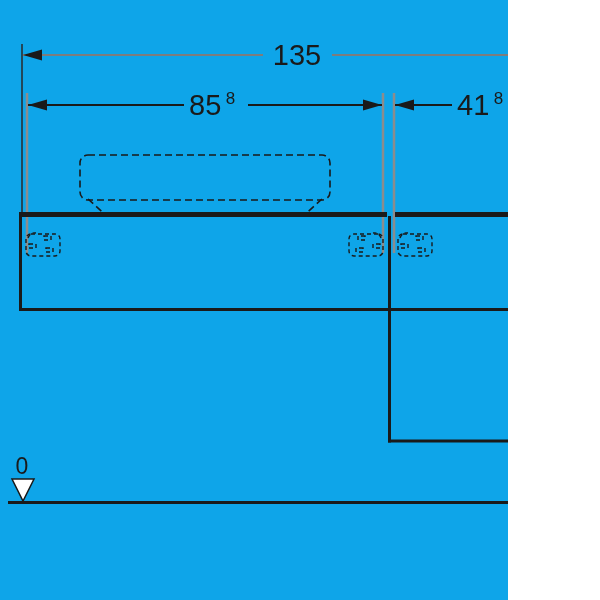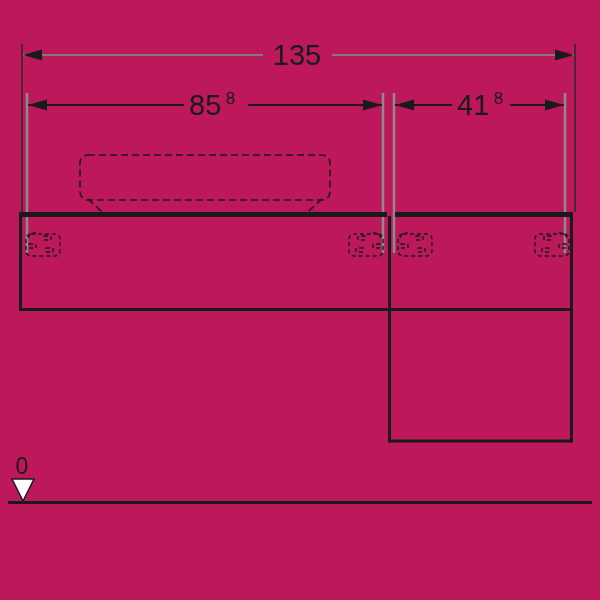--- a/index.html
+++ b/index.html
@@ -2,23 +2,23 @@
 <html><head>
 <meta charset="utf-8">
 <style>
   html, body {
     margin: 0;
     padding: 0;
     background: #ffffff;
   }
   .canvas {
     position: relative;
-    width: 600px;
+    width: 508px;
     height: 600px;
-    background: #be185d;
+    background: #0ea5e9;
     font-family: "Liberation Sans", sans-serif;
     overflow: hidden;
   }
   svg text {
     font-family: "Liberation Sans", sans-serif;
     fill: #1a1a1a;
   }
   .dim-label { font-size: 29px; }
   .dim-sup   { font-size: 17px; }
   .datum-label { font-size: 23px; }

